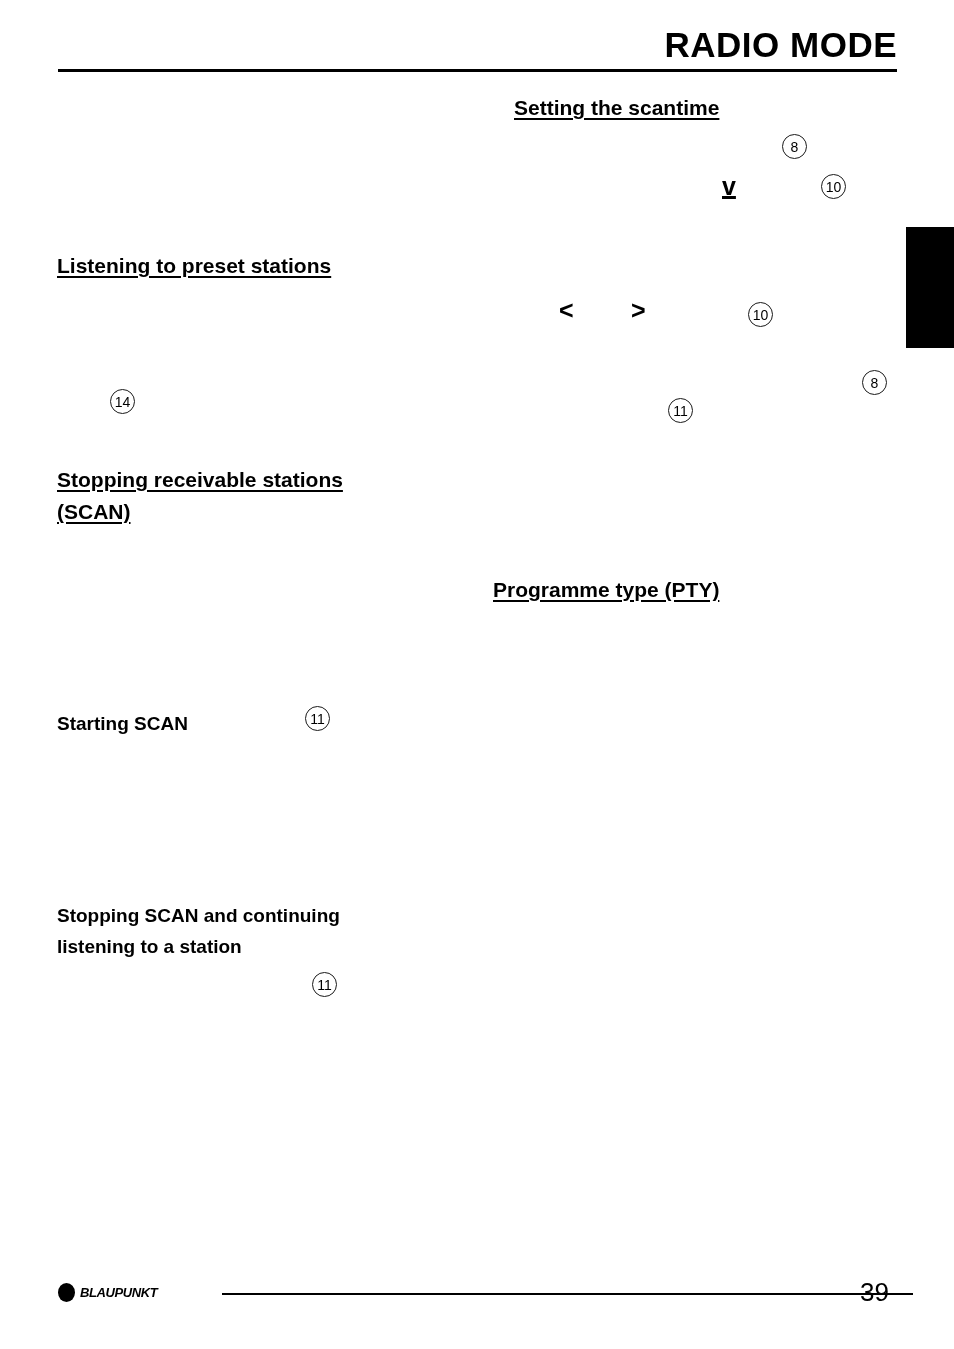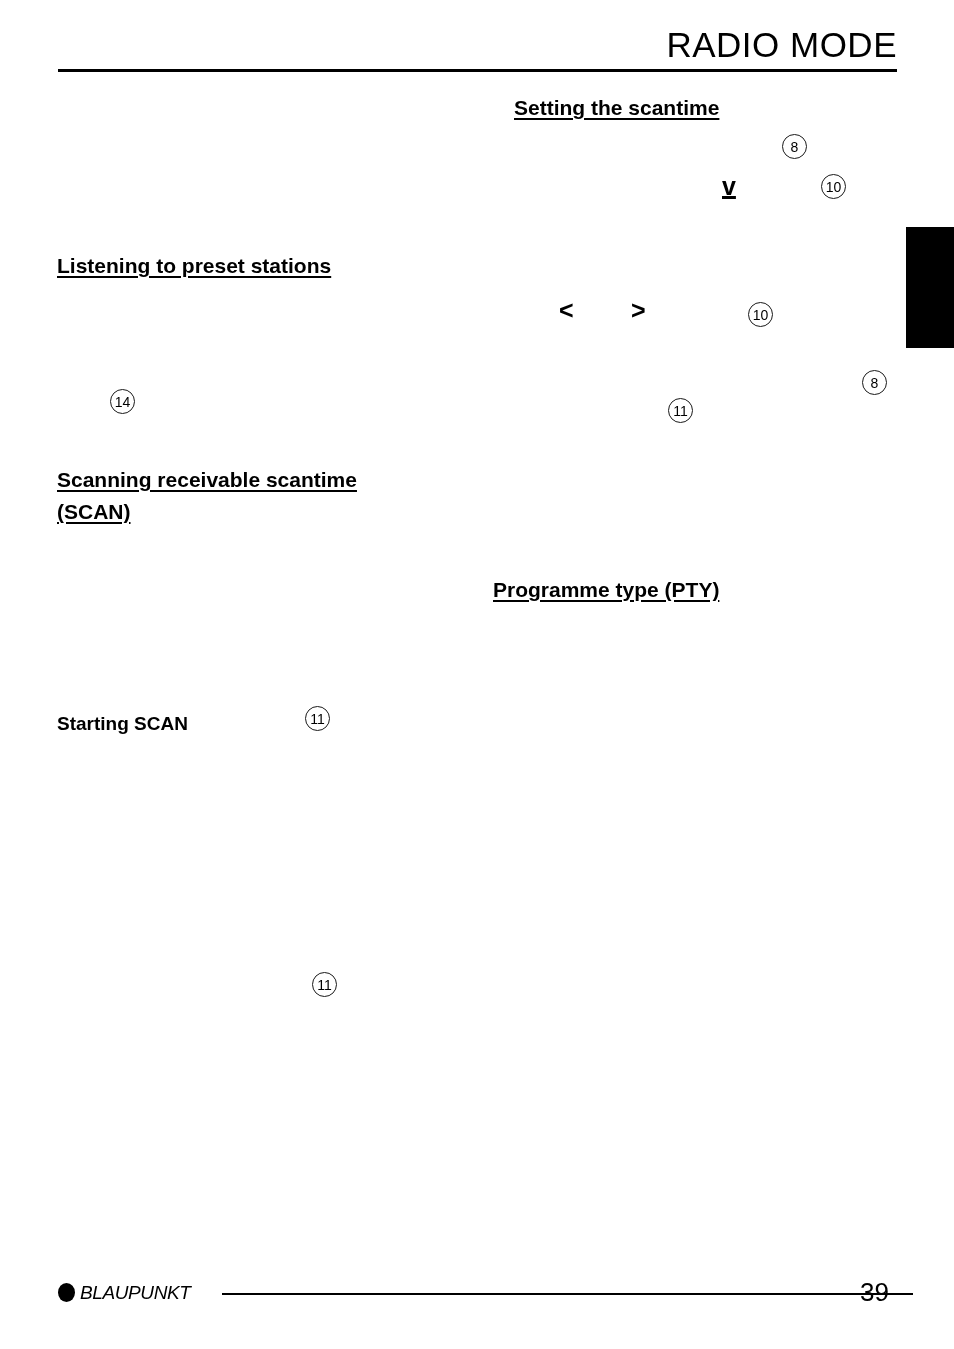--- a/index.html
+++ b/index.html
@@ -20,21 +20,21 @@
     overflow: hidden;
     background: #ffffff;
   }
 
   
   .page-title {
     position: absolute;
     right: 57px;
     top: 27px;
     font-size: 35px;
-    font-weight: normal;
+    font-weight: bold;
     letter-spacing: 0.5px;
     line-height: 1;
     white-space: nowrap;
   }
   .header-rule {
     position: absolute;
     left: 58px;
     top: 69px;
     width: 839px;
     height: 3px;
@@ -117,22 +117,22 @@
   }
   .brand-dot {
     display: inline-block;
     width: 17px;
     height: 19px;
     border-radius: 50%;
     background: #000000;
     margin-right: 5px;
   }
   .brand-name {
-    font-size: 19px;
-    font-weight: normal;
+    font-size: 13px;
+    font-weight: bold;
     font-style: italic;
     letter-spacing: -0.4px;
     line-height: 1;
   }
   .footer-rule {
     position: absolute;
     left: 164px;
     top: 12px;
     width: 691px;
     height: 2px;
@@ -174,29 +174,31 @@
   <div class="ref" style="left:862px; top:370px;">8</div>
 
   <div class="ref" style="left:668px; top:398px;">11</div>
 
   <div class="heading underlined" style="left:57px; top:250px;">Listening to preset stations</div>
 
   <div class="heading underlined" style="left:493px; top:574px;">Programme type (PTY)</div>
 
   <div class="ref" style="left:110px; top:389px;">14</div>
 
-  <div class="heading underlined" style="left:57px; top:464px;">Scanning receivable scantime</div>
+  <div class="heading underlined" style="left:57px; top:464px;">Stopping receivable stations</div>
 
   <div class="heading underlined" style="left:57px; top:496px;">(SCAN)</div>
 
   <div class="subheading" style="left:57px; top:665px;margin-top:44px;">Starting SCAN</div>
 
   <div class="ref" style="left:305px; top:706px;">11</div>
 
-
+  <div class="subheading" style="left:57px; top:901px;">Stopping SCAN and continuing</div>
+
+  <div class="subheading" style="left:57px; top:932px;">listening to a station</div>
 
   <div class="ref" style="left:312px; top:972px;">11</div>
 
   <div class="footer">
     <div class="brand">
       <span class="brand-dot"></span>
       <span class="brand-name">BLAUPUNKT</span>
     </div>
     <div class="footer-rule"></div>
     <div class="page-number">39</div>

